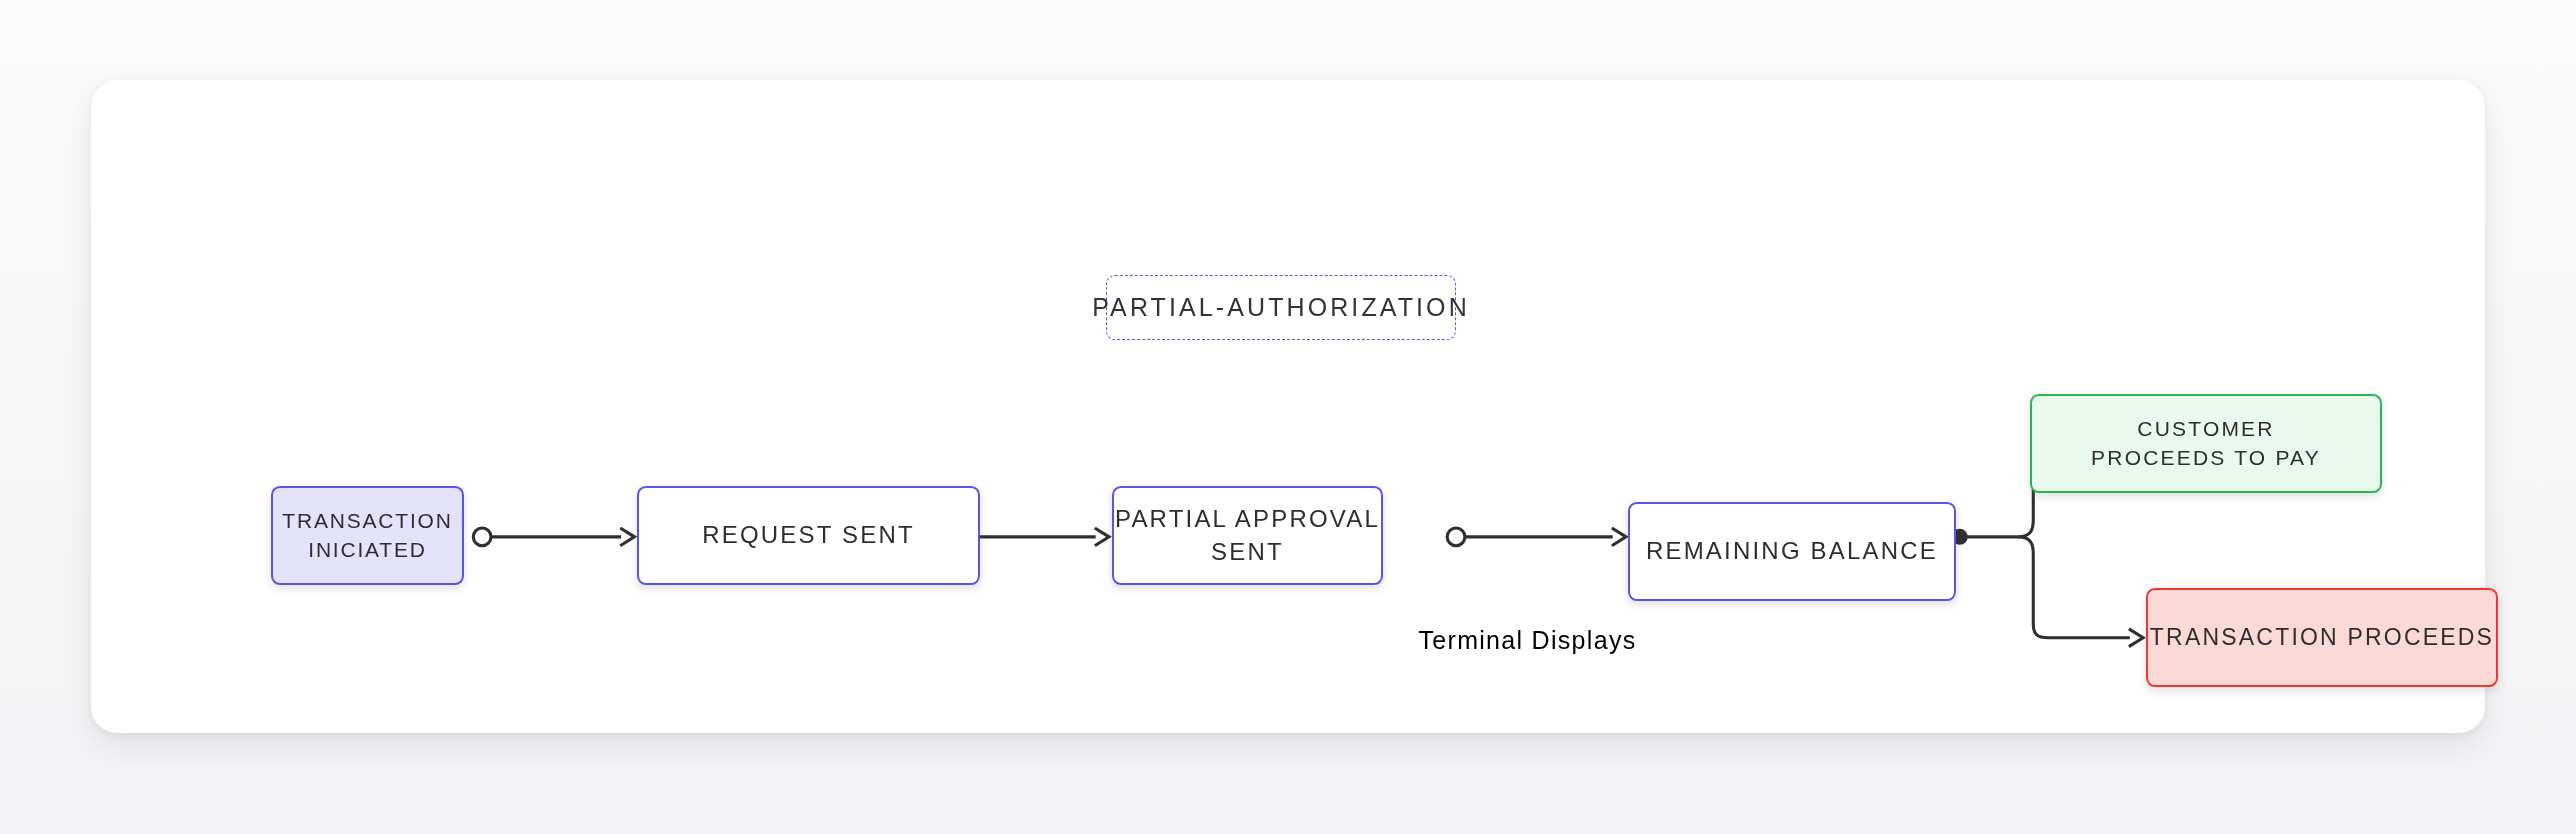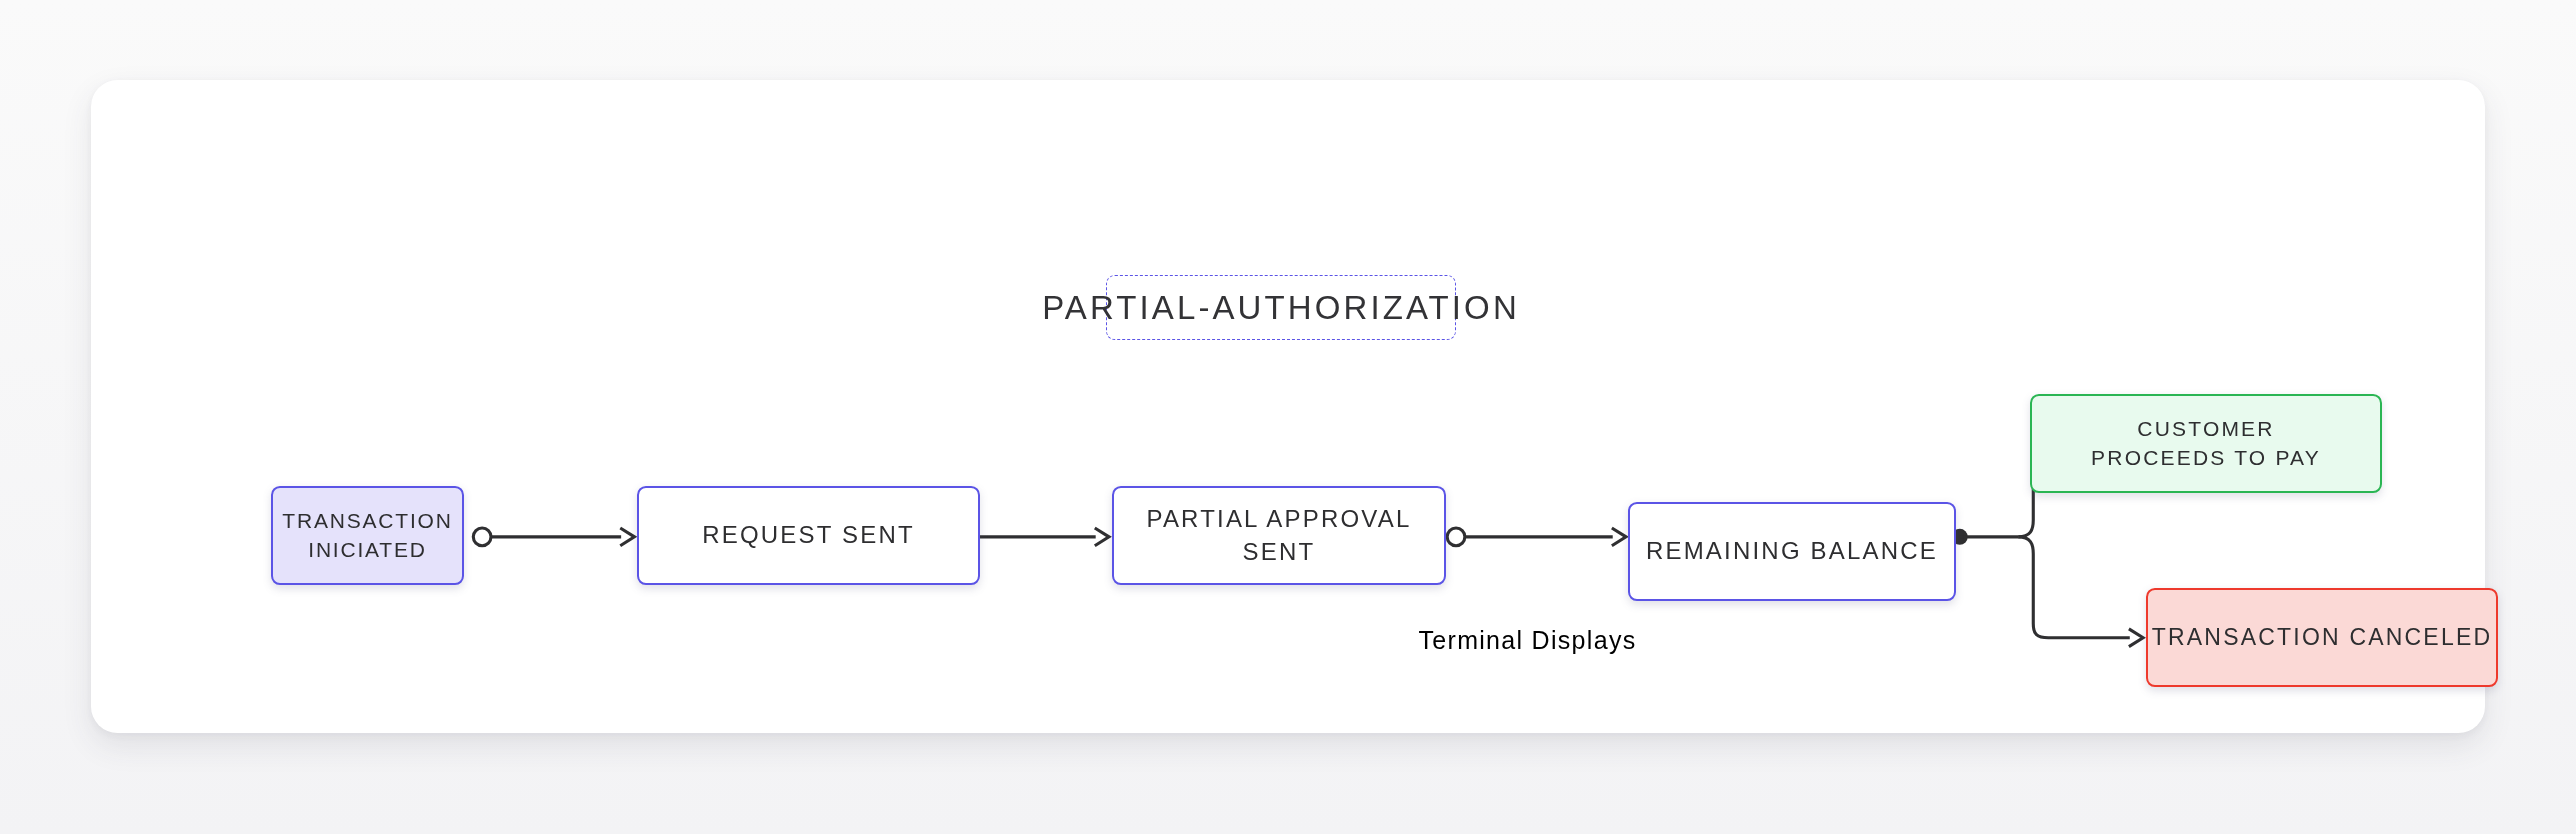--- a/index.html
+++ b/index.html
@@ -23,37 +23,37 @@
     background:var(--card-bg);border-radius:26.6px;
     box-shadow:0 12.4px 30px rgba(60,60,80,.10), 0 2.7px 7px rgba(60,60,80,.05);
   }
   .title-box{
     position:absolute;left:1015px;top:195px;width:350px;height:65px;
     border:1.8px dashed var(--accent);border-radius:8.9px;
     display:flex;align-items:center;justify-content:center;
     background:#fff;box-sizing:border-box;
   }
   .title-box span{
-    font-size:33px;letter-spacing:3.1px;color:#333336;white-space:nowrap;
+    font-size:25px;letter-spacing:3.1px;color:#333336;white-space:nowrap;
   }
   .node{
     position:absolute;box-sizing:border-box;border-radius:8.9px;
     display:flex;align-items:center;justify-content:center;text-align:center;
     box-shadow:0 3.5px 8px rgba(90,90,130,.18);
   }
   .node .node-label{letter-spacing:2.2px;line-height:1.35;}
   .node--accent-filled{background:var(--accent-fill);border:2.7px solid var(--accent);}
   .node--accent-outline{background:#fff;border:2.7px solid var(--accent);}
   .node--success{background:var(--success-fill);border:2.7px solid var(--success);}
   .node--danger{background:var(--danger-fill);border:2.7px solid var(--danger);}
   #node-transaction-initiated{left:180px;top:406px;width:193px;height:99px;}
   #node-transaction-initiated .node-label{font-size:21px;letter-spacing:1.8px;}
   #node-request-sent{left:546px;top:406px;width:343px;height:99px;}
   #node-request-sent .node-label{font-size:24px;}
-  #node-partial-approval-sent{left:1021px;top:406px;width:334px;height:99px;}
+  #node-partial-approval-sent{left:1021px;top:406px;width:271px;height:99px;}
   #node-partial-approval-sent .node-label{font-size:24px;}
   #node-remaining-balance{left:1537px;top:398px;width:328px;height:99px;margin-top:24px;}
   #node-remaining-balance .node-label{font-size:24px;}
   #node-customer-proceeds{left:1939px;top:314px;width:352px;height:99px;}
   #node-customer-proceeds .node-label{font-size:21px;max-width:275px;}
   #node-transaction-canceled{left:2055px;top:508px;width:352px;height:99px;}
   #node-transaction-canceled .node-label{font-size:23px;}
   .caption{
     position:absolute;left:1286px;top:546px;width:301px;
     text-align:center;font-size:25px;letter-spacing:1.3px;color:#000000;
@@ -120,20 +120,20 @@
 
     <div class="node node--accent-outline" id="node-remaining-balance">
       <span class="node-label">REMAINING BALANCE</span>
     </div>
 
     <div class="node node--success" id="node-customer-proceeds">
       <span class="node-label">CUSTOMER PROCEEDS TO PAY</span>
     </div>
 
     <div class="node node--danger" id="node-transaction-canceled">
-      <span class="node-label">TRANSACTION CANCELED</span>
+      <span class="node-label">TRANSACTION PROCEEDS</span>
     </div>
 
     <div class="caption">Terminal Displays</div>
 
   </div>
 </div>
 
 
 </body></html>

